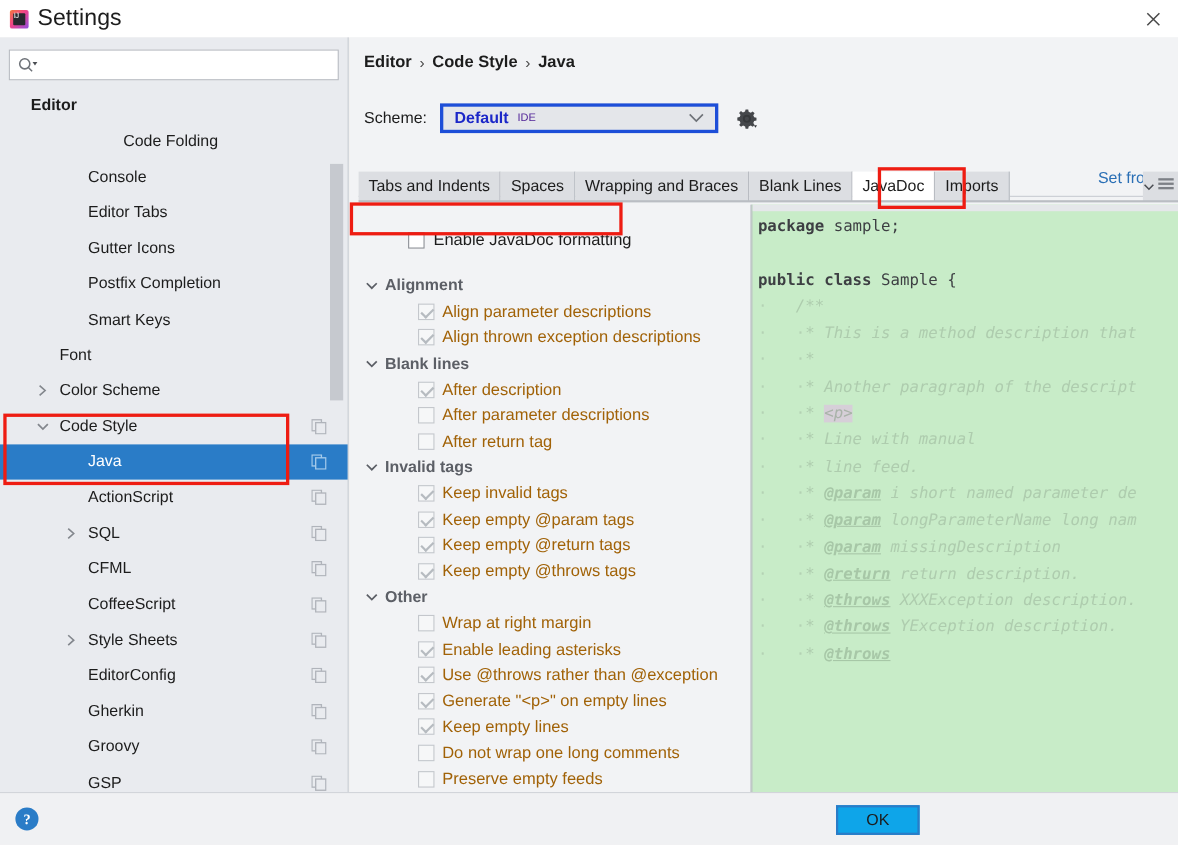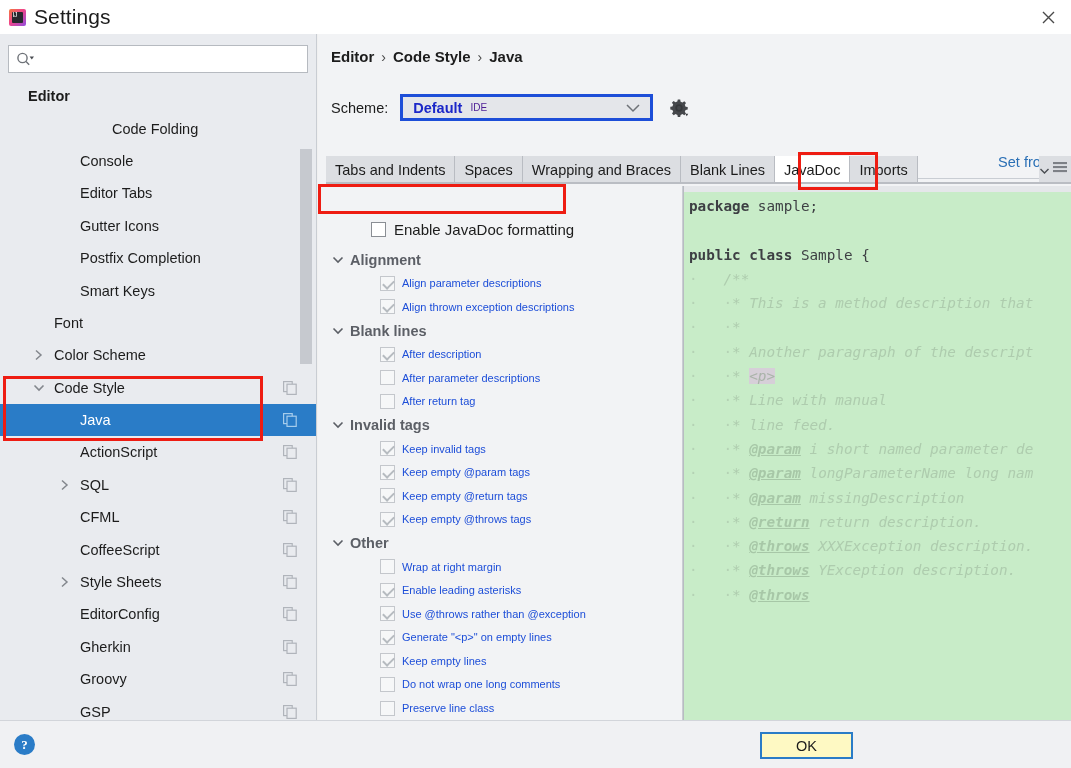--- a/index.html
+++ b/index.html
@@ -159,35 +159,35 @@
     background: #babdc3;
   }
 
   
   #optpane {
     position: absolute; left: 8px; top: 152px; width: 357px; height: 567px;
     background: #f2f3f5; border-right: 1px solid #c9cdd3;
     overflow: hidden;
   }
   #enable-row {
-    position: absolute; left: 6px; top: 35px; display: flex; align-items: center; padding-left: 39px;
+    position: absolute; left: 6px; top: 24px; display: flex; align-items: center; padding-left: 39px;
   }
   #enable-row .cb { margin-right: 8px; }
   #enable-row .lbl { font-size: 15px; color: #1c1c1c; }
 
   #opttree { position: absolute; left: 0; top: 62px; width: 357px; }
   .orow { height: 23.6px; display: flex; align-items: center; position: relative; }
   .orow .ochev {
     width: 18px; margin-left: 3px; display: flex; align-items: center; justify-content: center;
   }
   .orow.grp .olabel {
     font-size: 14.5px; font-weight: bold; color: #5c5f66; margin-left: 3px;
   }
   .orow.leaf { padding-left: 54px; }
-  .orow.leaf .olabel { font-size: 11px; color: #1d4ed8; margin-left: 7px; }
+  .orow.leaf .olabel { font-size: 15px; color: #a16207; margin-left: 7px; }
 
   .cb {
     width: 15px; height: 15px; background: #ffffff;
     border: 1px solid #8a8e94; flex: none; position: relative;
   }
   .cb.dis { background: #f6f7f8; border-color: #c4c7cc; }
   .cb.on::after {
     content: ""; position: absolute; left: 2px; top: 3px;
     width: 9px; height: 5px;
     border-left: 2px solid #b6bbc0; border-bottom: 2px solid #b6bbc0;
@@ -221,22 +221,22 @@
     background: #f0f1f3; border-top: 1px solid #d2d5da;
   }
   #help-btn {
     position: absolute; left: 14px; top: 13px; width: 21px; height: 21px;
     border-radius: 50%; background: #2a7cc7;
     display: flex; align-items: center; justify-content: center;
     color: #fff; font-size: 13px; font-weight: bold; cursor: pointer;
     font-family: "Liberation Serif", serif;
   }
   #ok-btn {
-    position: absolute; left: 760px; top: 11px; width: 93px; height: 27px;
-    background: #fef9c3; border: 2px solid #2a7cc7;
+    position: absolute; left: 760px; top: 11px; width: 76px; height: 27px;
+    background: #0ea5e9; border: 2px solid #2a7cc7;
     display: flex; align-items: center; justify-content: center;
     font-size: 14.5px; color: #1c1c1c; cursor: pointer;
   }
 
   
   .annot {
     position: absolute; border: 3px solid #ee1c12; pointer-events: none; z-index: 50;
   }
   #annot-tab { left: 798px; top: 152px; width: 80px; height: 38px; }
   #annot-enable { left: 318px; top: 184px; width: 248px; height: 30px; }
@@ -562,21 +562,21 @@
         <div class="orow leaf">
           <span class="cb on dis"></span>
           <span class="olabel">Keep empty lines</span>
         </div>
         <div class="orow leaf">
           <span class="cb dis"></span>
           <span class="olabel">Do not wrap one long comments</span>
         </div>
         <div class="orow leaf">
           <span class="cb dis"></span>
-          <span class="olabel">Preserve line class</span>
+          <span class="olabel">Preserve empty feeds</span>
         </div>
         <div class="orow leaf"></div>
       </div>
   </div>
 
   <div id="preview" style="background: rgb(200, 236, 200);">
     <div id="preview-top"></div>
     <div id="code" style="background: transparent;"><div class="ln"><span class="kw">package</span><span class="pl"> sample;</span></div><div class="ln">&nbsp;</div><div class="ln"><span class="kw">public class</span><span class="pl"> Sample {</span></div><div class="ln"><span class="dot">·&nbsp;&nbsp;&nbsp;</span><span class="cm">/**</span></div><div class="ln"><span class="dot">·&nbsp;&nbsp;&nbsp;·</span><span class="cm">*&nbsp;This&nbsp;is&nbsp;a&nbsp;method&nbsp;description&nbsp;that</span></div><div class="ln"><span class="dot">·&nbsp;&nbsp;&nbsp;·</span><span class="cm">*</span></div><div class="ln"><span class="dot">·&nbsp;&nbsp;&nbsp;·</span><span class="cm">*&nbsp;Another&nbsp;paragraph&nbsp;of&nbsp;the&nbsp;descript</span></div><div class="ln"><span class="dot">·&nbsp;&nbsp;&nbsp;·</span><span class="cm">* </span><span class="hl">&lt;p&gt;</span></div><div class="ln"><span class="dot">·&nbsp;&nbsp;&nbsp;·</span><span class="cm">*&nbsp;Line&nbsp;with&nbsp;manual</span></div><div class="ln"><span class="dot">·&nbsp;&nbsp;&nbsp;·</span><span class="cm">*&nbsp;line&nbsp;feed.</span></div><div class="ln"><span class="dot">·&nbsp;&nbsp;&nbsp;·</span><span class="cm">*&nbsp;</span><span class="cmtag">@param</span><span class="cm">&nbsp;i&nbsp;short&nbsp;named&nbsp;parameter&nbsp;de</span></div><div class="ln"><span class="dot">·&nbsp;&nbsp;&nbsp;·</span><span class="cm">*&nbsp;</span><span class="cmtag">@param</span><span class="cm">&nbsp;longParameterName&nbsp;long&nbsp;nam</span></div><div class="ln"><span class="dot">·&nbsp;&nbsp;&nbsp;·</span><span class="cm">*&nbsp;</span><span class="cmtag">@param</span><span class="cm">&nbsp;missingDescription</span></div><div class="ln"><span class="dot">·&nbsp;&nbsp;&nbsp;·</span><span class="cm">*&nbsp;</span><span class="cmtag">@return</span><span class="cm">&nbsp;return&nbsp;description.</span></div><div class="ln"><span class="dot">·&nbsp;&nbsp;&nbsp;·</span><span class="cm">*&nbsp;</span><span class="cmtag">@throws</span><span class="cm">&nbsp;XXXException&nbsp;description.</span></div><div class="ln"><span class="dot">·&nbsp;&nbsp;&nbsp;·</span><span class="cm">*&nbsp;</span><span class="cmtag">@throws</span><span class="cm">&nbsp;YException&nbsp;description.</span></div><div class="ln"><span class="dot">·&nbsp;&nbsp;&nbsp;·</span><span class="cm">*&nbsp;</span><span class="cmtag">@throws</span><span class="cm"></span></div></div>
   </div>
 </div>

